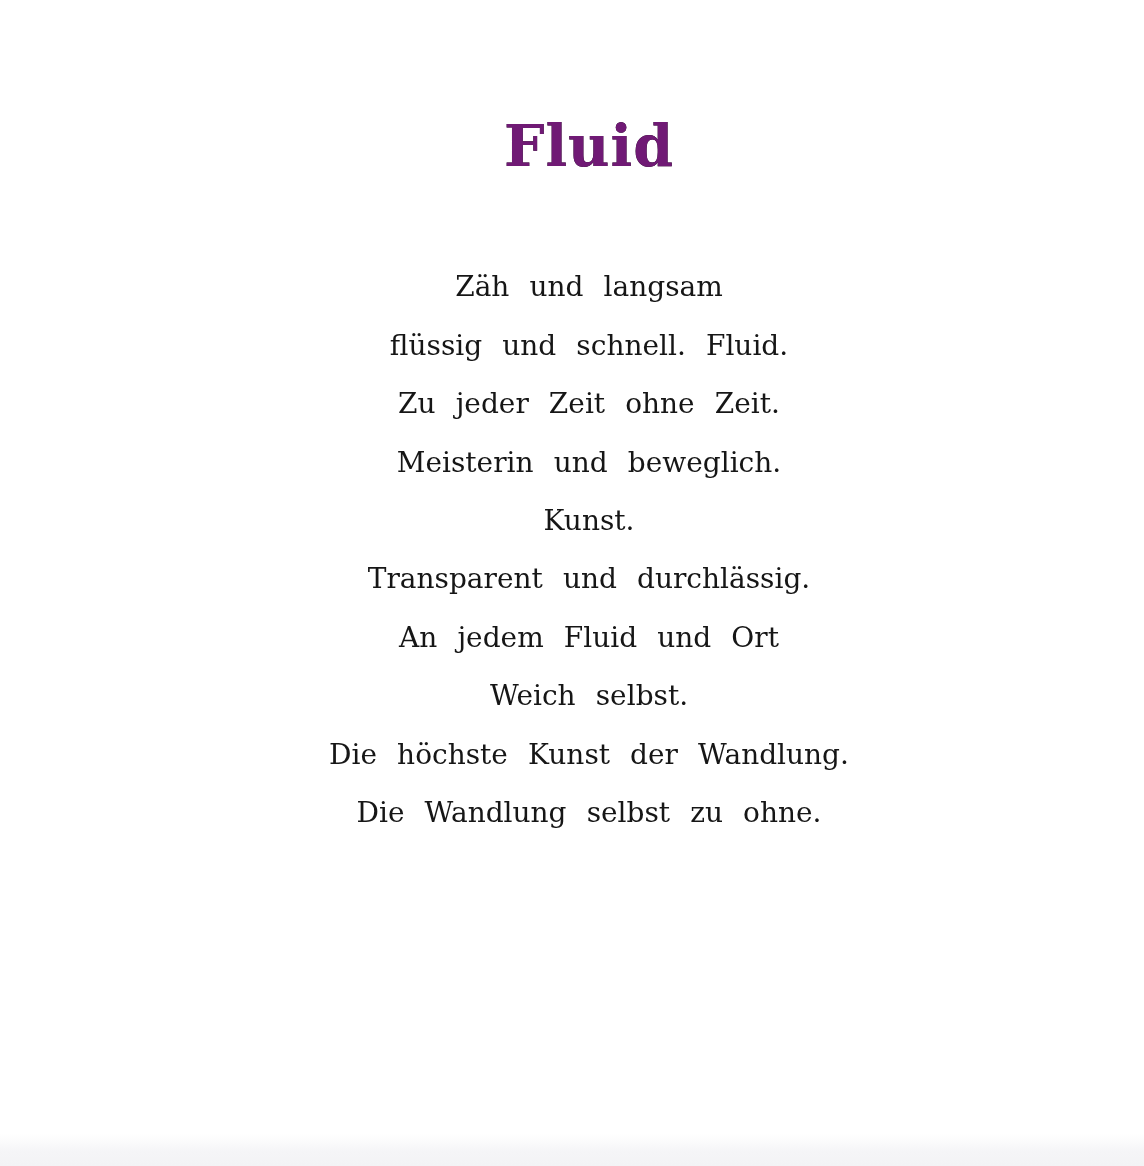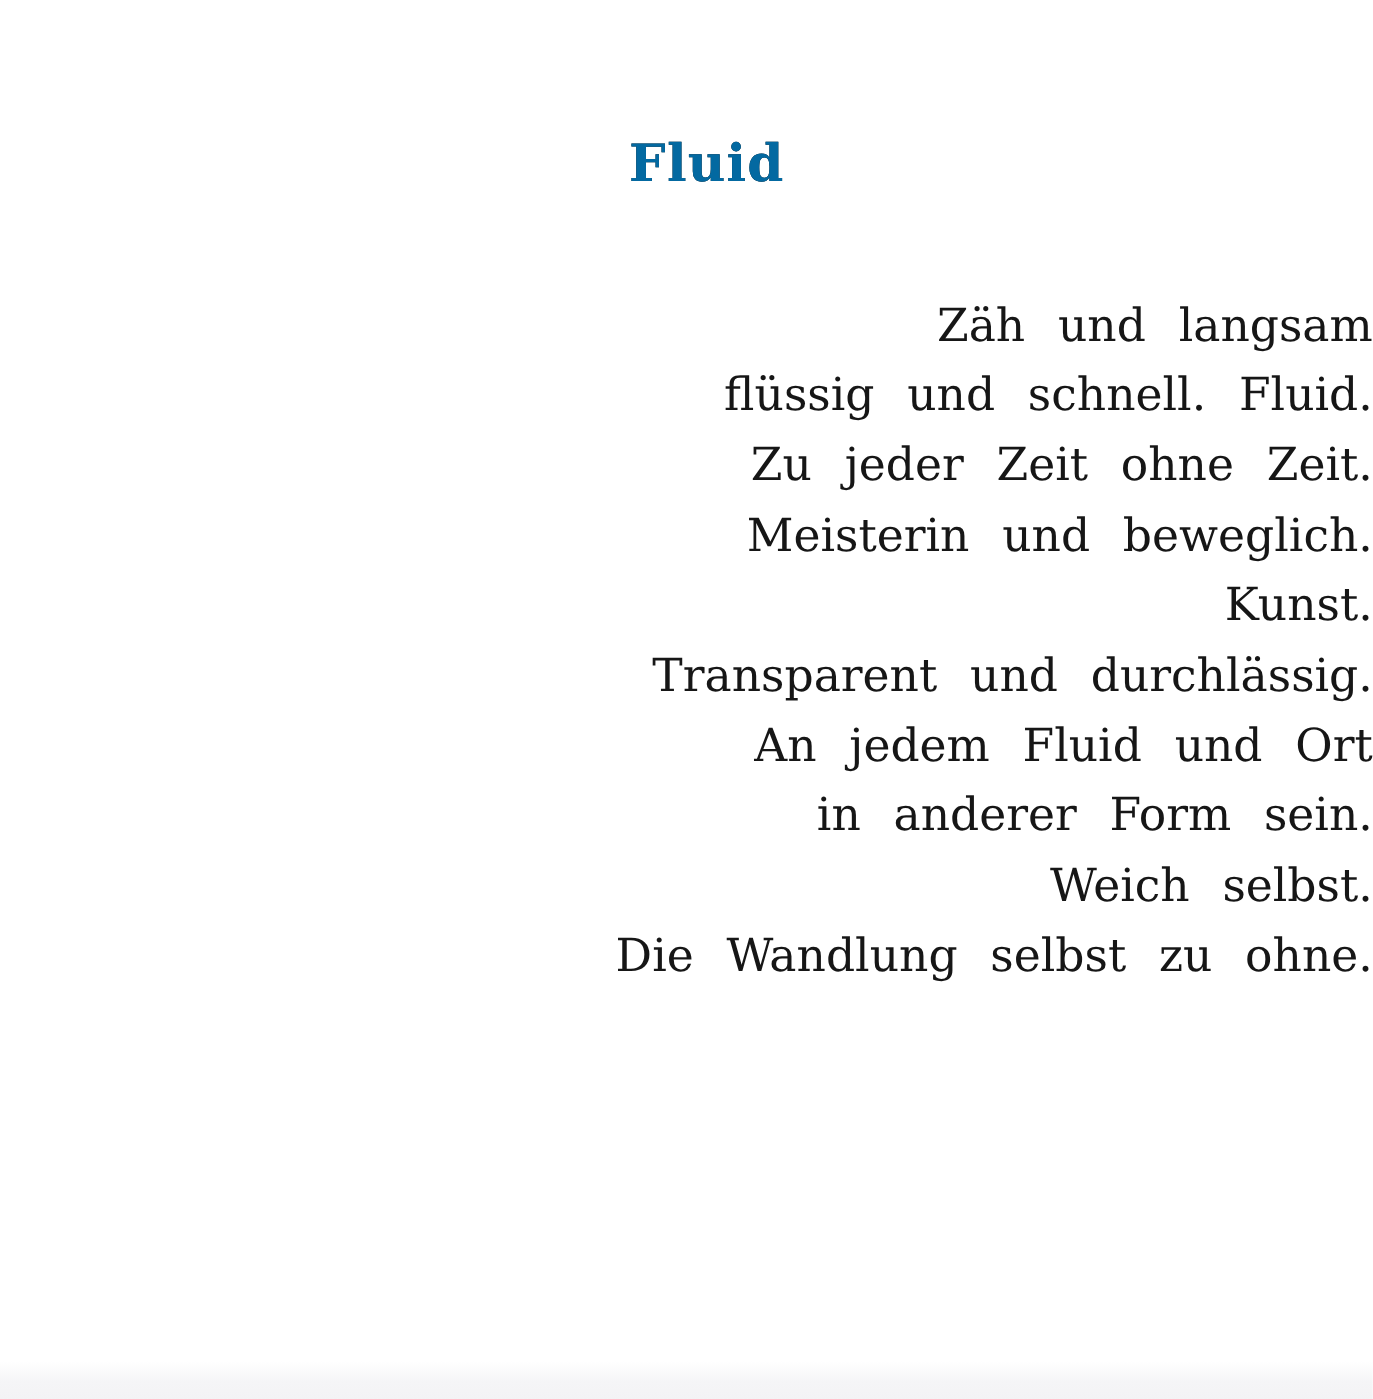--- a/index.html
+++ b/index.html
@@ -18,38 +18,37 @@
   .page {
     width: 100%;
     height: 100%;
     box-sizing: border-box;
     padding-top: 112px;
     padding-left: 34px; 
     text-align: center;
   }
   .poem-title {
     margin: 0;
-    font-size: 43px;
+    font-size: 57px;
     font-weight: 800;
     letter-spacing: 1px;
     line-height: 1.2;
-    color: #0369a1;
+    color: #701a75;
     
     text-shadow: 0 0 0.5px #0f0f0f;
   }
   .poem-body {
     margin-top: 78px;
   }
   .poem-line {
-    font-size: 38px;
+    font-size: 28px;
     line-height: 58.4px;
     word-spacing: 0.40em;
     white-space: nowrap;
     color: #161616;
-    text-align: right;
   }
   
   .bottom-edge {
     position: absolute;
     left: 0;
     bottom: 0;
     width: 100%;
     height: 32px;
     background: linear-gradient(to bottom, rgba(244,244,246,0) 0%, #f5f5f7 55%, #f3f3f5 100%);
     pointer-events: none;
@@ -63,19 +62,19 @@
 
   <div class="poem-body" id="poem-body">
 
   <div class="poem-line">Zäh und langsam</div>
       <div class="poem-line">flüssig und schnell. Fluid.</div>
       <div class="poem-line">Zu jeder Zeit ohne Zeit.</div>
       <div class="poem-line">Meisterin und beweglich.</div>
       <div class="poem-line">Kunst.</div>
       <div class="poem-line">Transparent und durchlässig.</div>
       <div class="poem-line">An jedem Fluid und Ort</div>
-      <div class="poem-line">in anderer Form sein.</div>
       <div class="poem-line">Weich selbst.</div>
+      <div class="poem-line">Die höchste Kunst der Wandlung.</div>
       <div class="poem-line">Die Wandlung selbst zu ohne.</div>
     </div>
 </div>
 
 <div class="bottom-edge"></div>
 
 </body></html>

